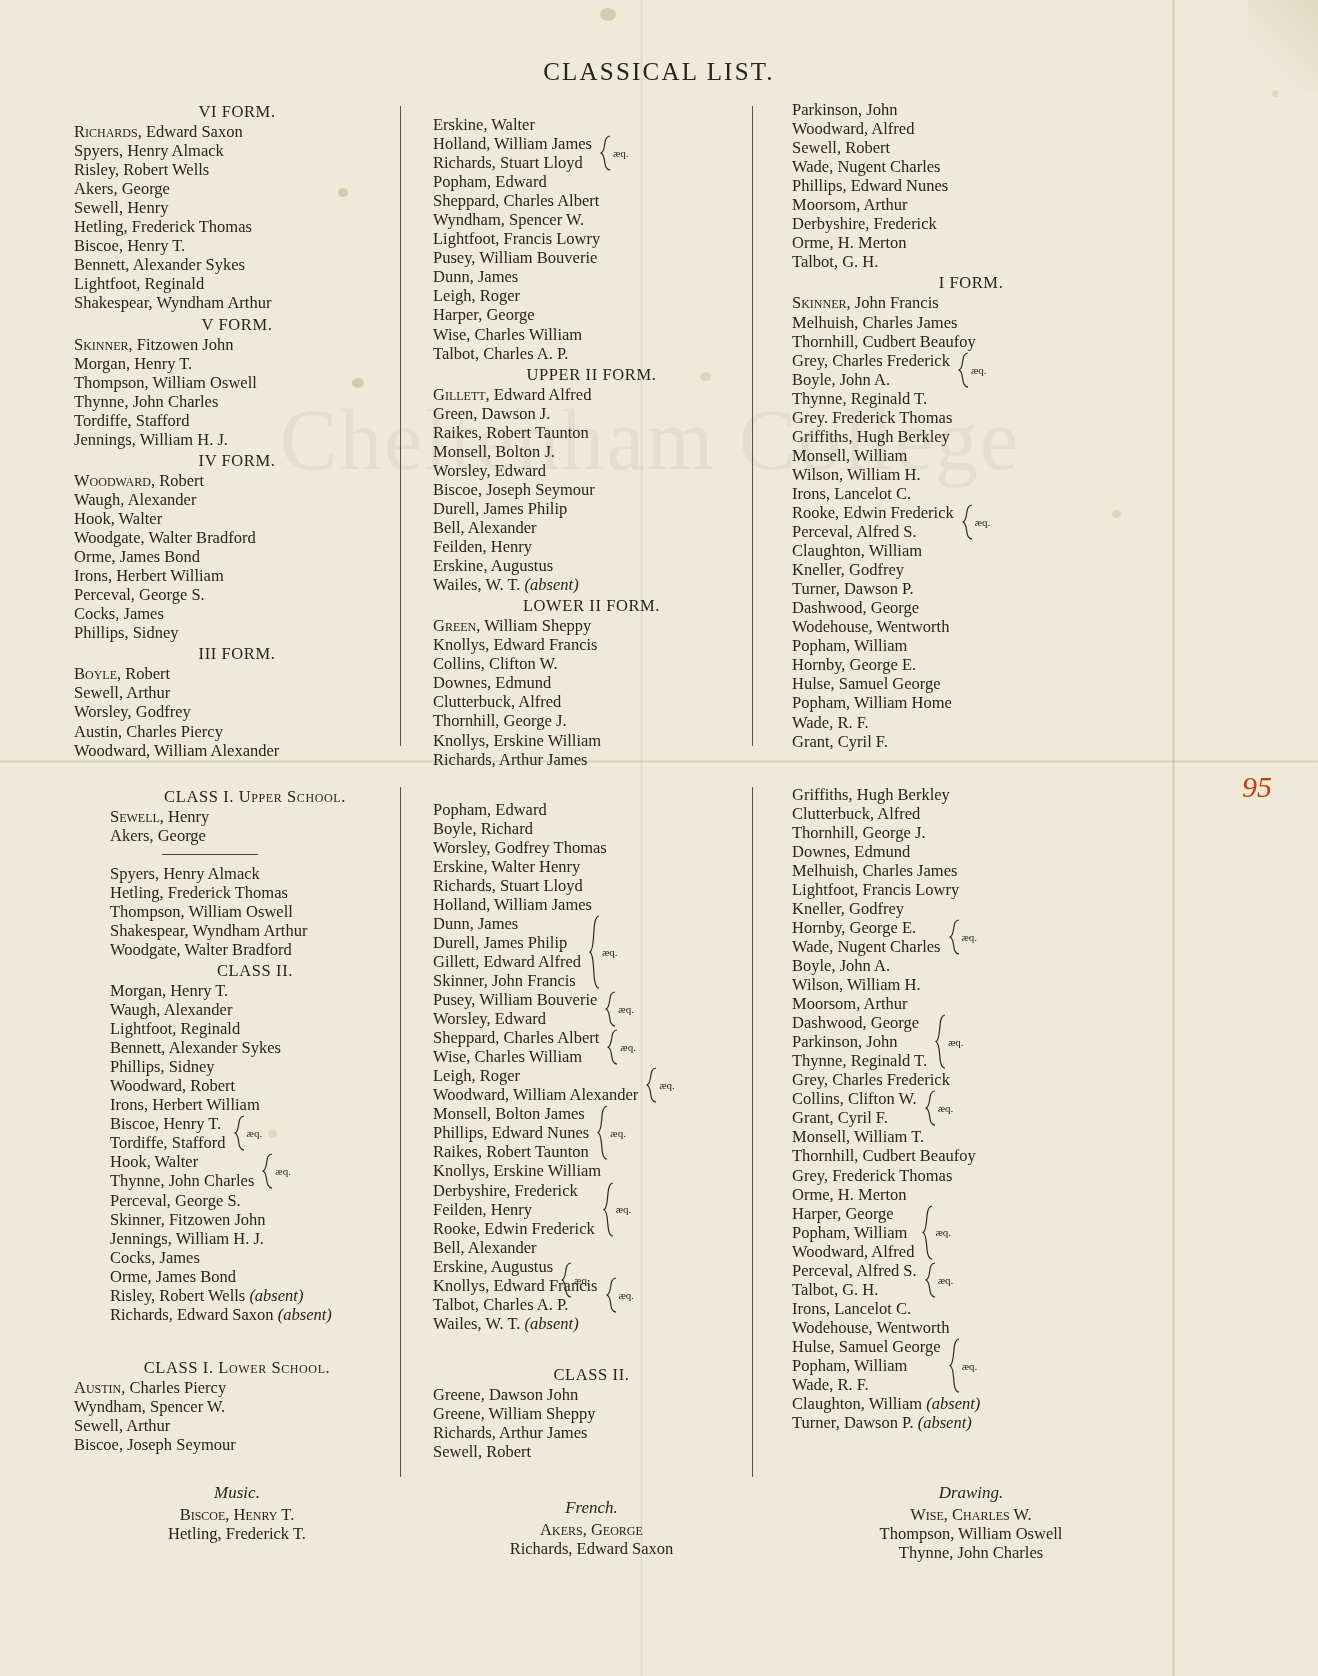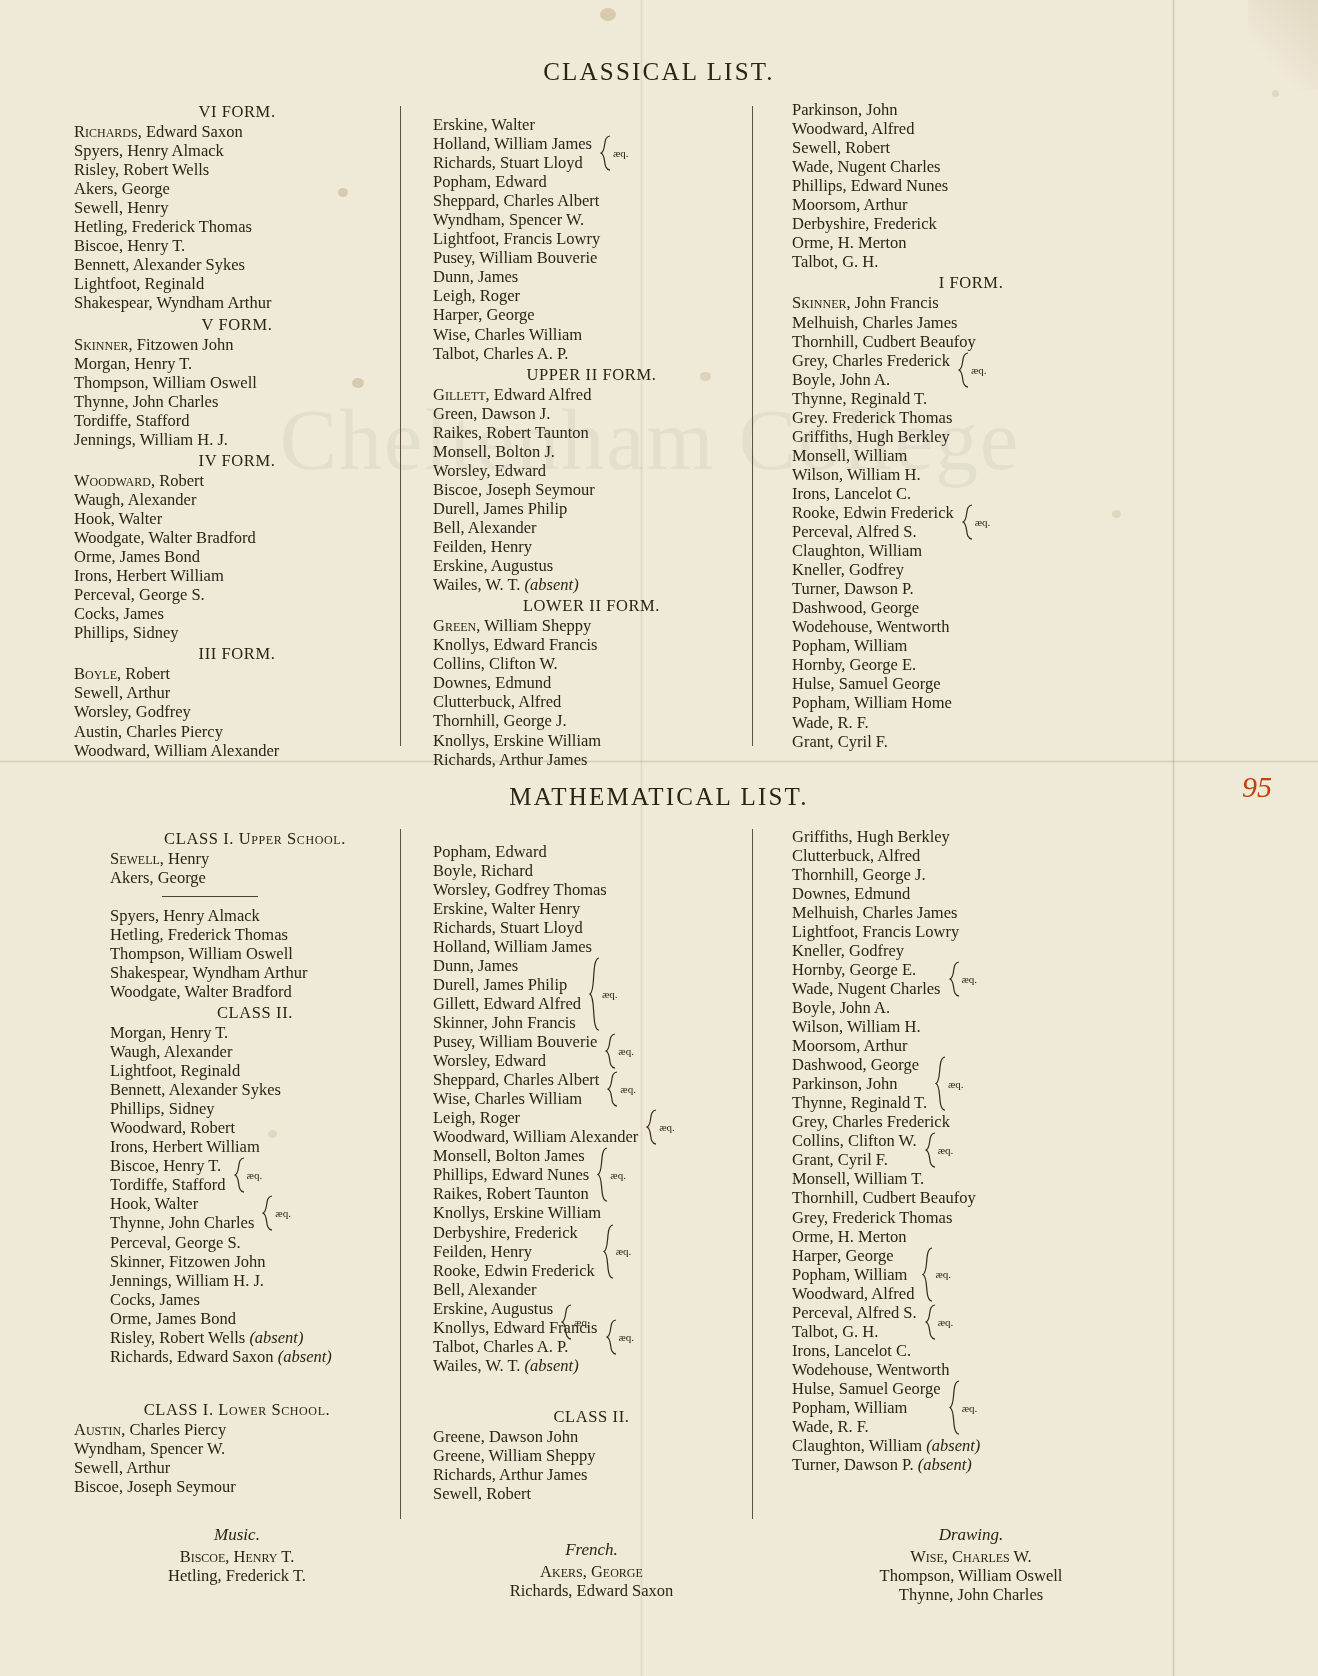--- a/index.html
+++ b/index.html
@@ -330,21 +330,20 @@
           <div class="aeq-wrap" style="left: 169.766px; top: 402.984px; height: 38.0938px;">
             <svg width="11" height="38.09375" class="brace-svg">
               <path d="M 10 2 C 2 3, 7 16.046875, 1 19.046875 C 7 22.046875, 2 35.09375, 10 36.09375" fill="none" stroke="#32291c" stroke-width="1.2"></path>
             </svg>
             <span class="aeq-lbl">æq.</span>
           </div>
         </ul>
     </div>
   </div>
 
-  <h1 class="section-title" id="math-title">MATHEMATICAL LIST.</h1>
 
   <div class="columns" style="margin-top:16px;">
     <div class="rule-v" style="left:400px; top:2px; height:690px;"></div>
     <div class="rule-v" style="left:752px; top:2px; height:690px;"></div>
 
     <div class="col c1">
       <ul class="names" id="ma-col1" style="position: relative; margin-left: 36px;">
           <li class="subhead">CLASS I.   Upper School.</li>
           <li><span class="lead">Sewell,</span> Henry</li>
           <li>Akers, George</li>

